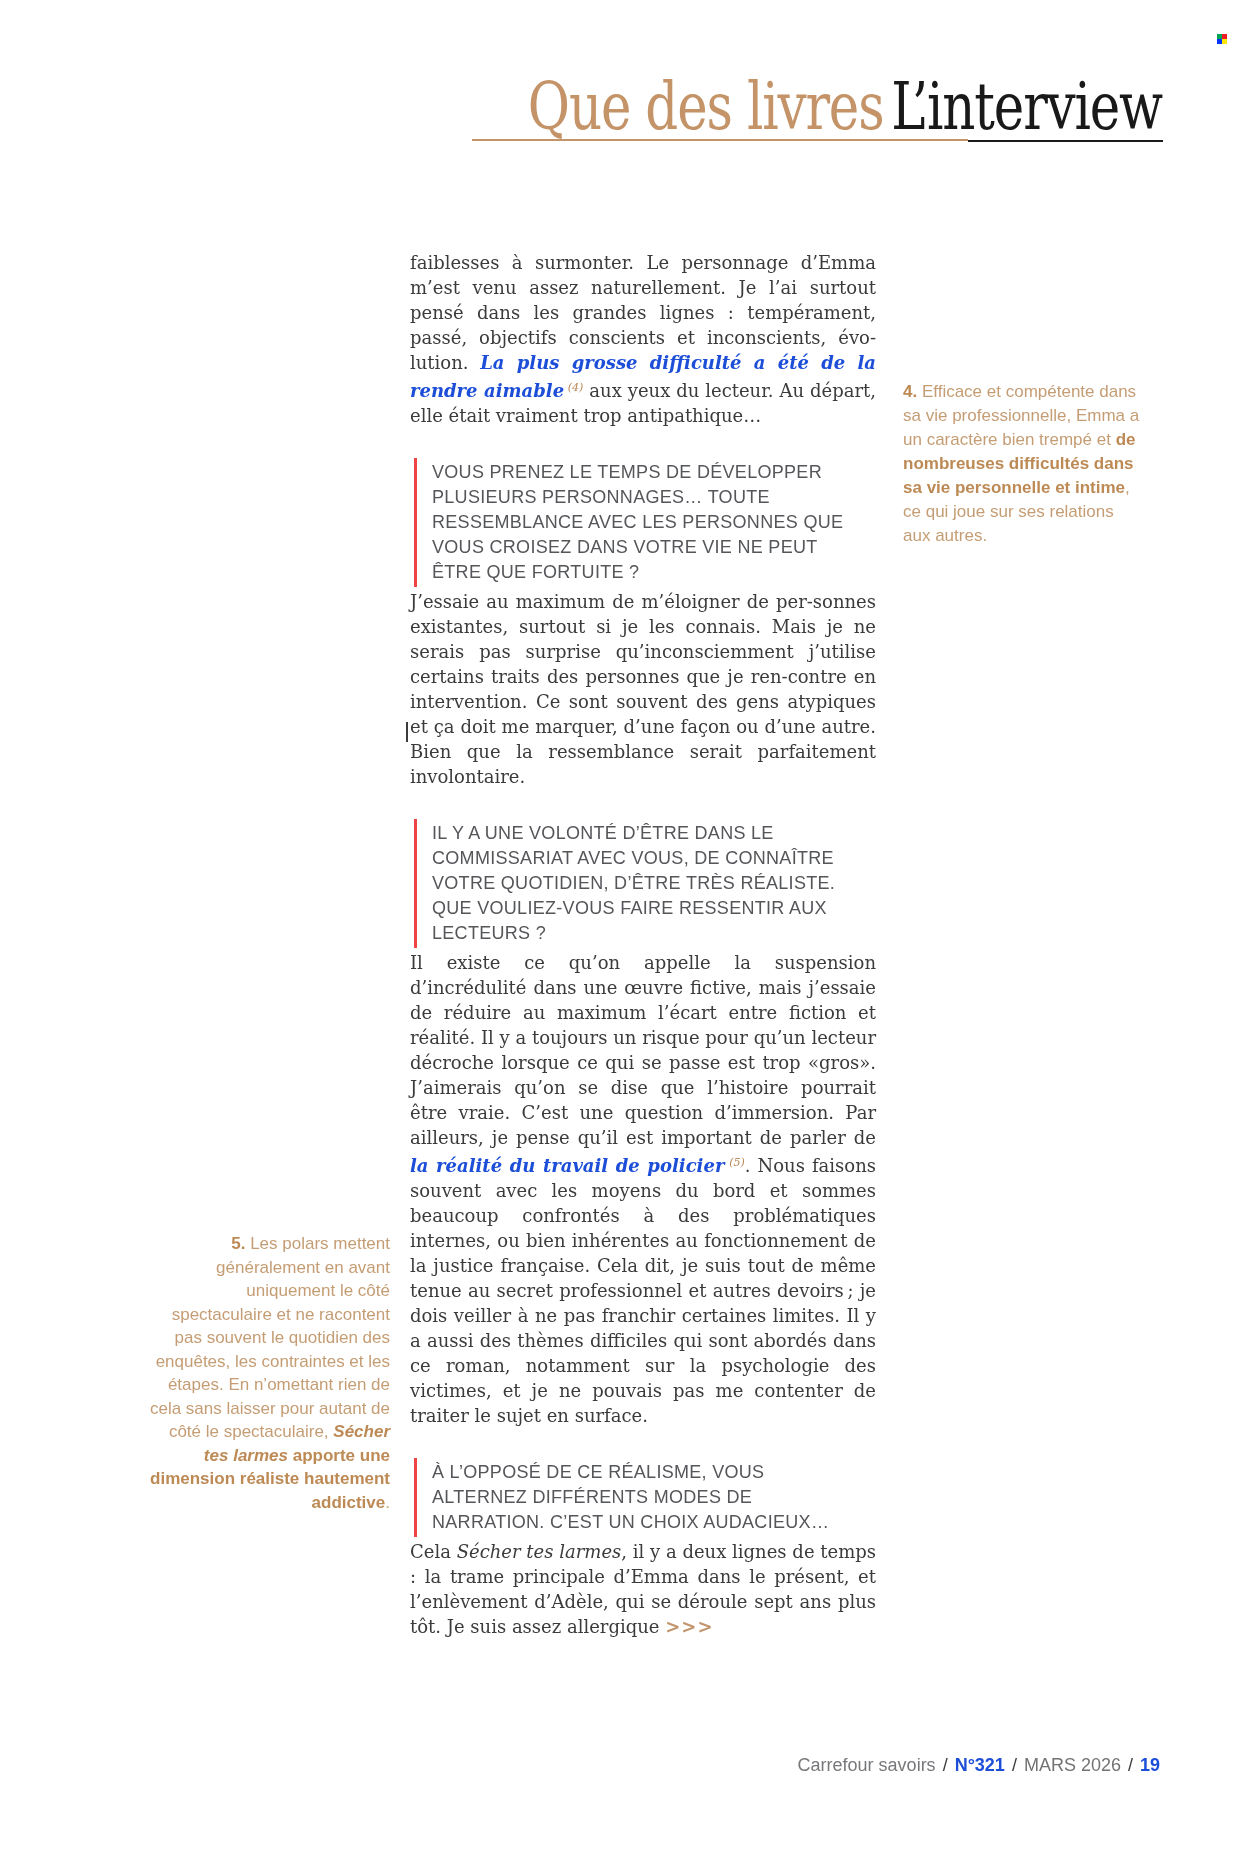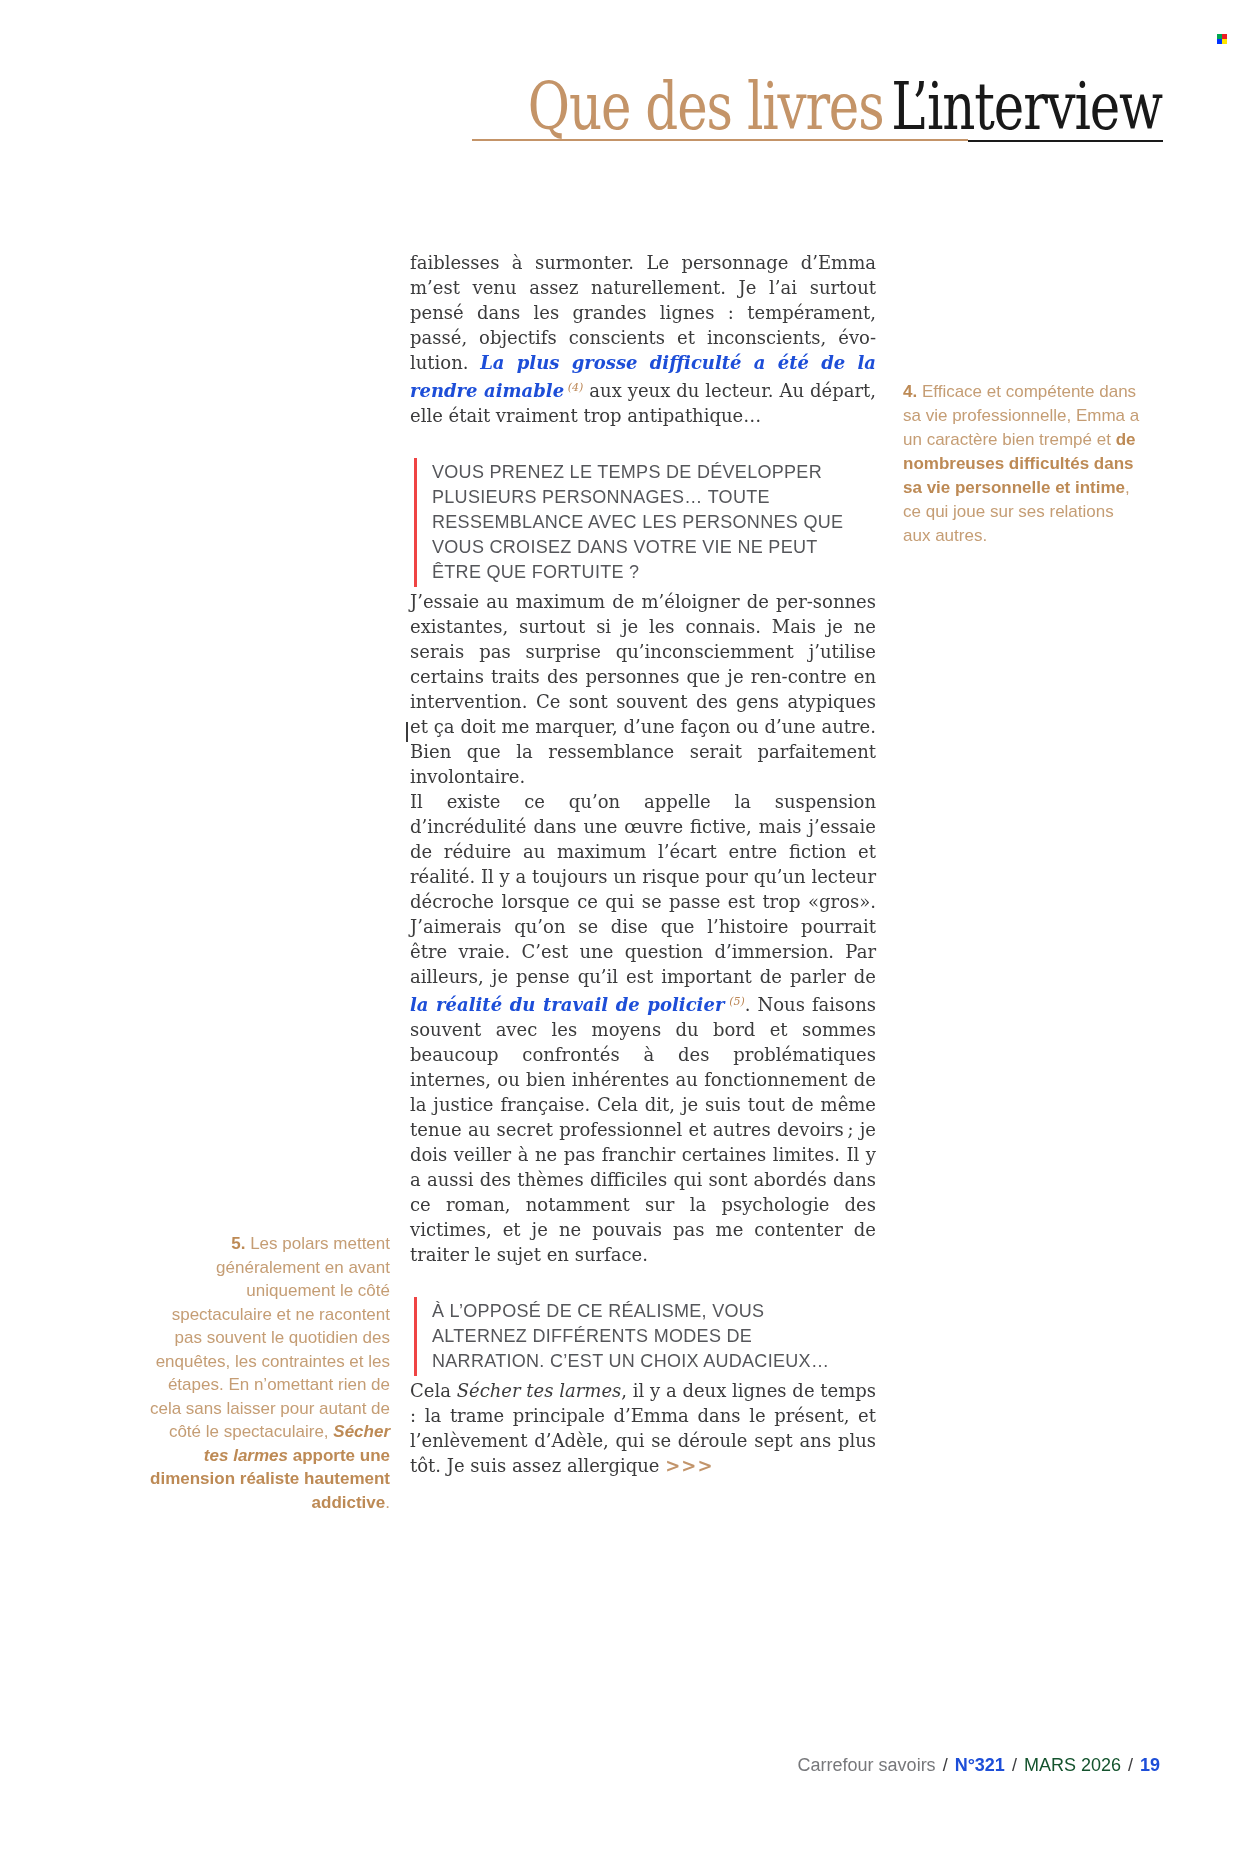--- a/index.html
+++ b/index.html
@@ -57,21 +57,21 @@
   .stray-mark{position:absolute;left:406px;top:722px;width:2px;height:20px;background:#3b3b3c;}
 
   
   .footer{
     position:absolute;right:90px;top:1755px;white-space:nowrap;
     font-family:"Liberation Sans",sans-serif;font-size:18px;color:#55565a;
   }
   .f-gray{color:#77787b;margin-left:24px;}
   .f-sep{color:#3c3c3e;padding:0 2px;}
   .f-bold{color:#1d4ed8;font-weight:700;}
-  .f-reg{color:#14532d;}
+  .f-reg{color:#737373;}
 </style>
 </head>
 <body>
 
 <div class="page">
 
   <div class="reg-mark">
       <i style="background:#00a651"></i>
       <i style="background:#ed1c24"></i>
       <i style="background:#0033ff"></i>
@@ -87,20 +87,21 @@
   <aside class="note note-left"><b>5.</b><span> Les polars mettent généralement en avant uniquement le côté spectaculaire et ne racontent pas souvent le quotidien des enquêtes, les contraintes et les étapes. En n’omettant rien de cela sans laisser pour autant de côté le spectaculaire, </span><span class="bi">Sécher tes larmes</span><b> apporte une dimension réaliste hautement addictive</b><span>.</span></aside>
 
   <main class="main-col">
 
     <p class="body-par"><span>faiblesses à surmonter. Le personnage d’Emma m’est venu assez naturellement. Je l’ai surtout pensé dans les grandes lignes : tempérament, passé, objectifs conscients et inconscients, évo-lution. </span><span class="accent-italic">La plus grosse difficulté a été de la rendre aimable</span><span class="sup">&nbsp;(4)</span><span> aux yeux du lecteur. Au départ, elle était vraiment trop antipathique…</span></p>
 
     <div class="question"><span>VOUS PRENEZ LE TEMPS DE DÉVELOPPER PLUSIEURS PERSONNAGES… TOUTE RESSEMBLANCE AVEC LES PERSONNES QUE VOUS CROISEZ DANS VOTRE VIE NE PEUT ÊTRE QUE FORTUITE&nbsp;?</span></div>
 
     <p class="body-par"><span>J’essaie au maximum de m’éloigner de per-sonnes existantes, surtout si je les connais. Mais je ne serais pas surprise qu’inconsciemment j’utilise certains traits des personnes que je ren-contre en intervention. Ce sont souvent des gens atypiques et ça doit me marquer, d’une façon ou d’une autre. Bien que la ressemblance serait parfaitement involontaire.</span></p>
 
+    <div class="question"><span>IL Y A UNE VOLONTÉ D’ÊTRE DANS LE COMMISSARIAT AVEC VOUS, DE CONNAÎTRE VOTRE QUOTIDIEN, D’ÊTRE TRÈS RÉALISTE. QUE VOULIEZ-VOUS FAIRE RESSENTIR AUX LECTEURS&nbsp;?</span></div>
 
     <p class="body-par"><span>Il existe ce qu’on appelle la suspension d’incrédulité dans une œuvre fictive, mais j’essaie de réduire au maximum l’écart entre fiction et réalité. Il y a toujours un risque pour qu’un lecteur décroche lorsque ce qui se passe est trop «gros». J’aimerais qu’on se dise que l’histoire pourrait être vraie. C’est une question d’immersion. Par ailleurs, je pense qu’il est important de parler de </span><span class="accent-italic">la réalité du travail de policier</span><span class="sup">&nbsp;(5)</span><span>. Nous faisons souvent avec les moyens du bord et sommes beaucoup confrontés à des problématiques internes, ou bien inhérentes au fonctionnement de la justice française. Cela dit, je suis tout de même tenue au secret professionnel et autres devoirs ; je dois veiller à ne pas franchir certaines limites. Il y a aussi des thèmes difficiles qui sont abordés dans ce roman, notamment sur la psychologie des victimes, et je ne pouvais pas me contenter de traiter le sujet en surface.</span></p>
 
     <div class="question"><span>À L’OPPOSÉ DE CE RÉALISME, VOUS ALTERNEZ DIFFÉRENTS MODES DE NARRATION. C’EST UN CHOIX AUDACIEUX…</span></div>
 
     <p class="body-par"><span>Cela </span><span class="book-title">Sécher tes larmes</span><span>, il y a deux lignes de temps : la trame principale d’Emma dans le présent, et l’enlèvement d’Adèle, qui se déroule sept ans plus tôt. Je suis assez allergique </span><span class="accent-marker">&gt;&gt;&gt;</span></p>
 
   </main>
 
   <div class="stray-mark"></div>

